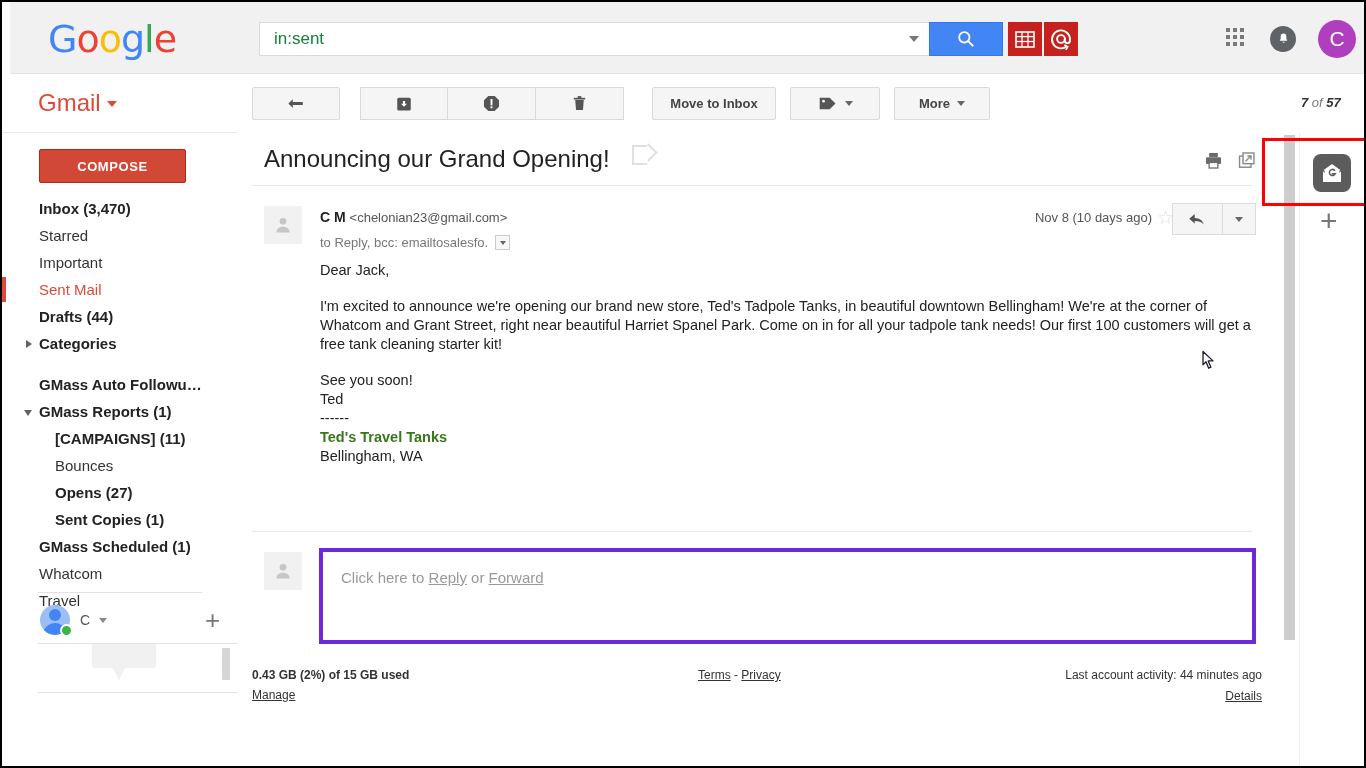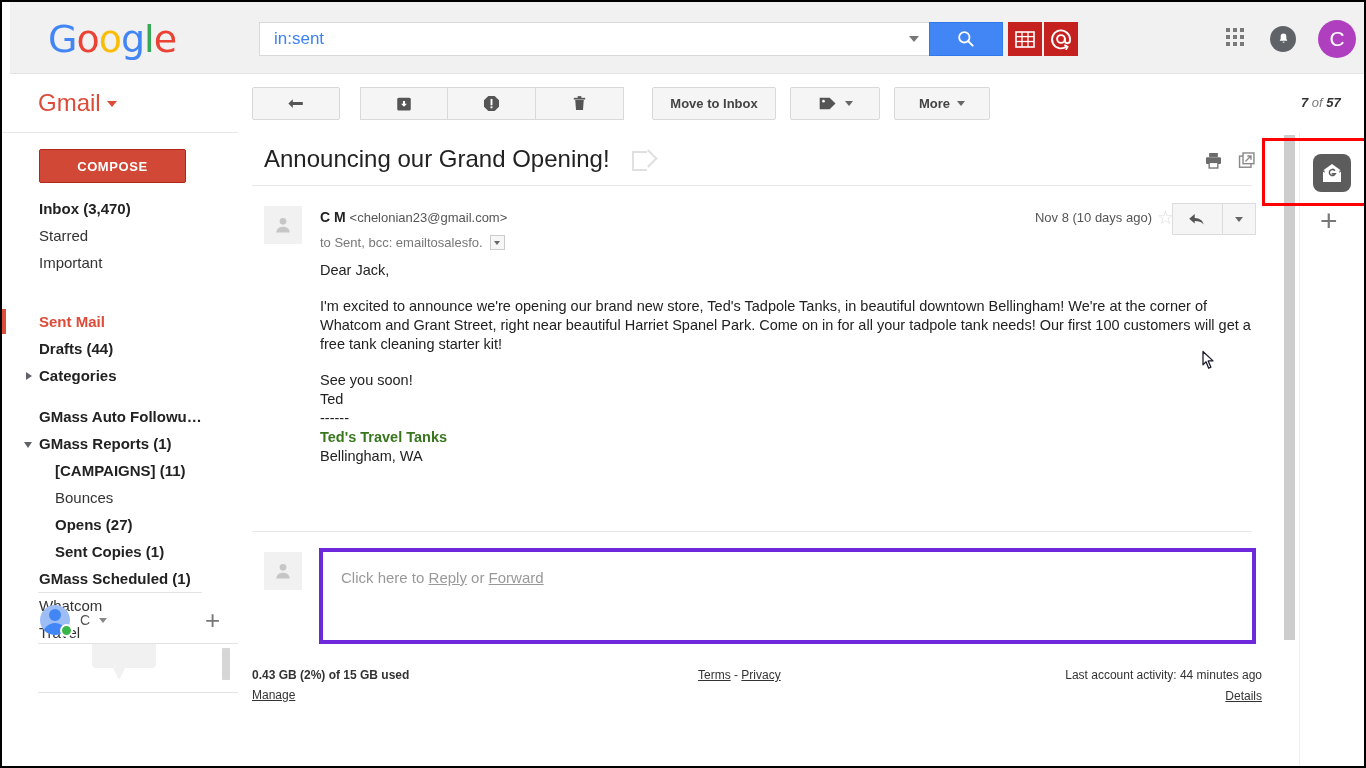--- a/index.html
+++ b/index.html
@@ -49,21 +49,21 @@
     width: 670px; height: 34px;
     background: #fff;
     border: 1px solid #d9d9d9;
     border-right: none;
   }
   .searchbox input {
     position: absolute; left: 12px; top: 0;
     width: 600px; height: 32px;
     border: none; outline: none;
     font-size: 17px;
-    color: #3b82f6;
+    color: #15803d;
     background: transparent;
     font-family: "Liberation Sans", sans-serif;
   }
   .search-caret {
     position: absolute; right: 10px; top: 13px;
     width: 0; height: 0;
     border-left: 5px solid transparent;
     border-right: 5px solid transparent;
     border-top: 6px solid #777;
   }
@@ -147,21 +147,21 @@
     height: 27px;
     padding-left: 37px;
     display: flex; align-items: center;
     font-size: 15px;
     color: #333;
     cursor: pointer;
     white-space: nowrap;
   }
   .navitem.bold { font-weight: bold; color: #222; }
   .navitem.indent { padding-left: 53px; }
-  .navitem.sel { color: #dd4b39; font-weight: bold; margin-top: 32px; }
+  .navitem.sel { color: #dd4b39; font-weight: normal; }
   .navitem.sel::before {
     content: ""; position: absolute; left: 0; top: 1px;
     width: 4px; height: 25px; background: #dd4b39;
   }
   .tri-right {
     position: absolute; left: 24px; top: 10px;
     width: 0; height: 0;
     border-top: 4.5px solid transparent;
     border-bottom: 4.5px solid transparent;
     border-left: 6px solid #5f6368;
@@ -273,21 +273,21 @@
   .pager b { color: #333; }
 
   
   .content {
     position: absolute; left: 236px; top: 131px;
     width: 1044px; height: 633px;
     background: #fff;
   }
   .subject-row {
     position: absolute; left: 26px; top: 12px;
-    display: flex; align-items: center;
+    display: flex; 
   }
   .subject {
     font-size: 24px; color: #222; font-weight: 400;
     white-space: nowrap;
   }
   .tag-icon {
     margin-left: 22px;
     width: 20px; height: 16px;
     position: relative;
   }
@@ -680,21 +680,21 @@
         <path d="M4 21c0-4.4 3.6-6.9 8-6.9s8 2.5 8 6.9z" fill="#c6c6c6"></path>
       </svg>
     </div>
 
     <div class="sender-line">
       <b>C M</b>
       <span class="addr">&lt;chelonian23@gmail.com&gt;</span>
     </div>
 
     <div class="recip-line">
-      <span>to Sent, bcc: emailtosalesfo.</span>
+      <span>to Reply, bcc: emailtosalesfo.</span>
       <span class="recip-caret">
           <i></i>
         </span>
     </div>
 
     <div class="date-line">Nov 8 (10 days ago)</div>
     <div class="star">☆</div>
 
     <div class="replygrp">
       <div class="seg a">

